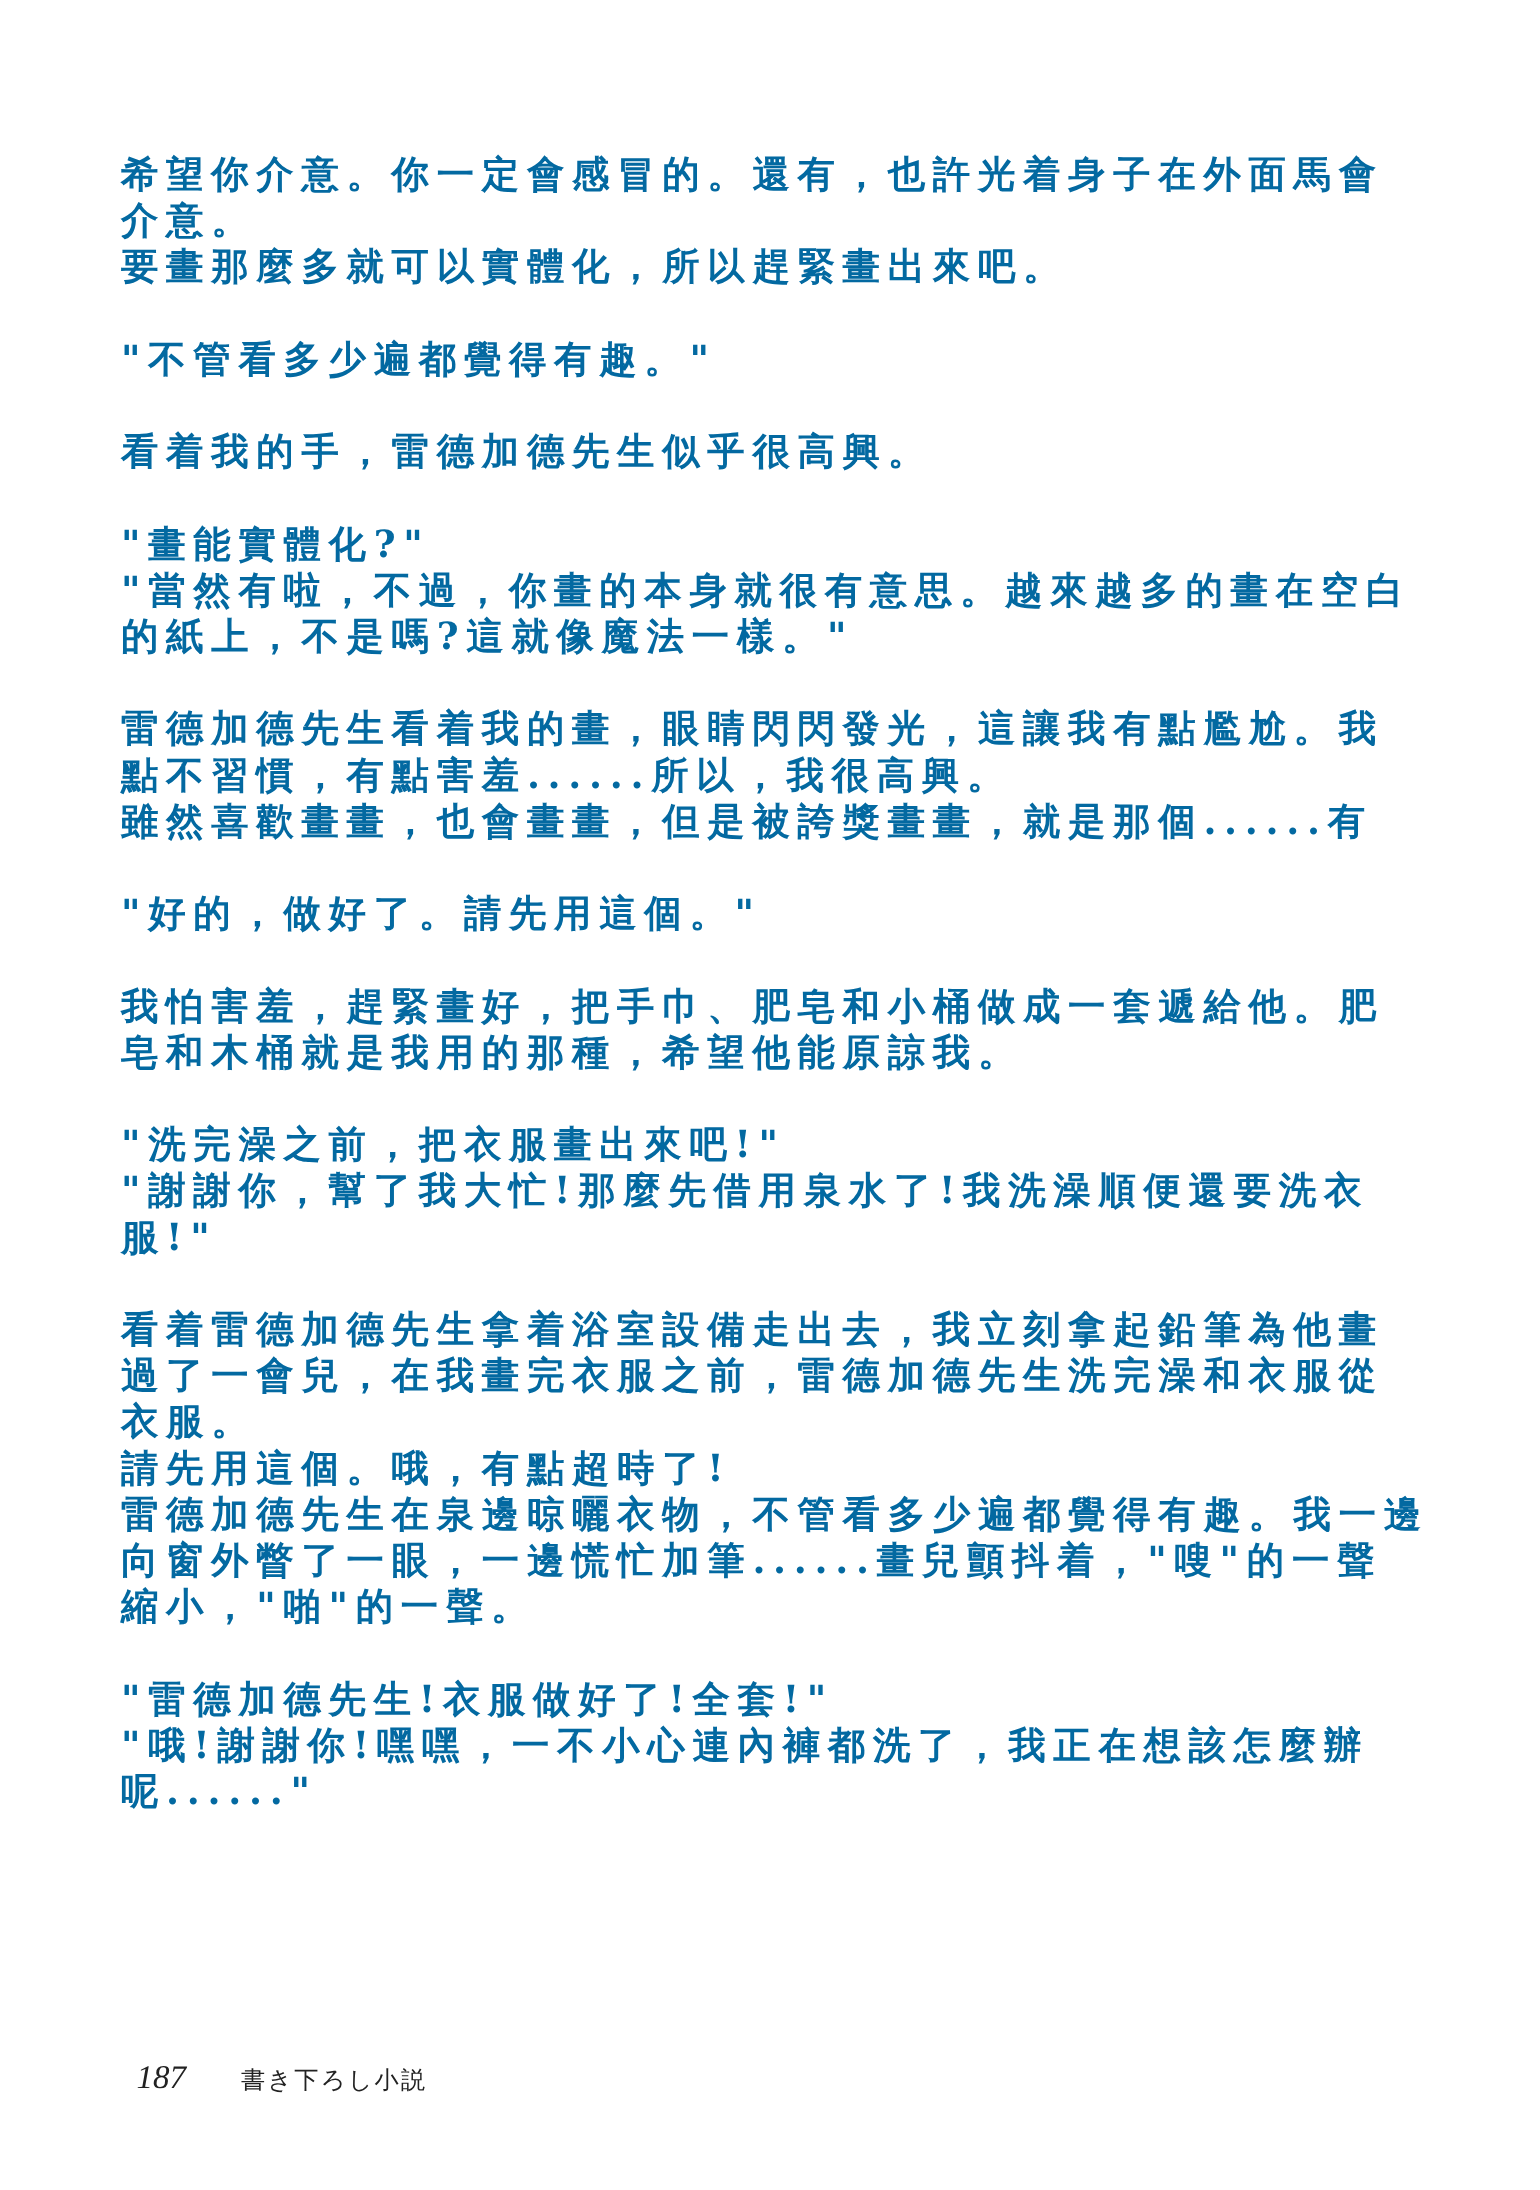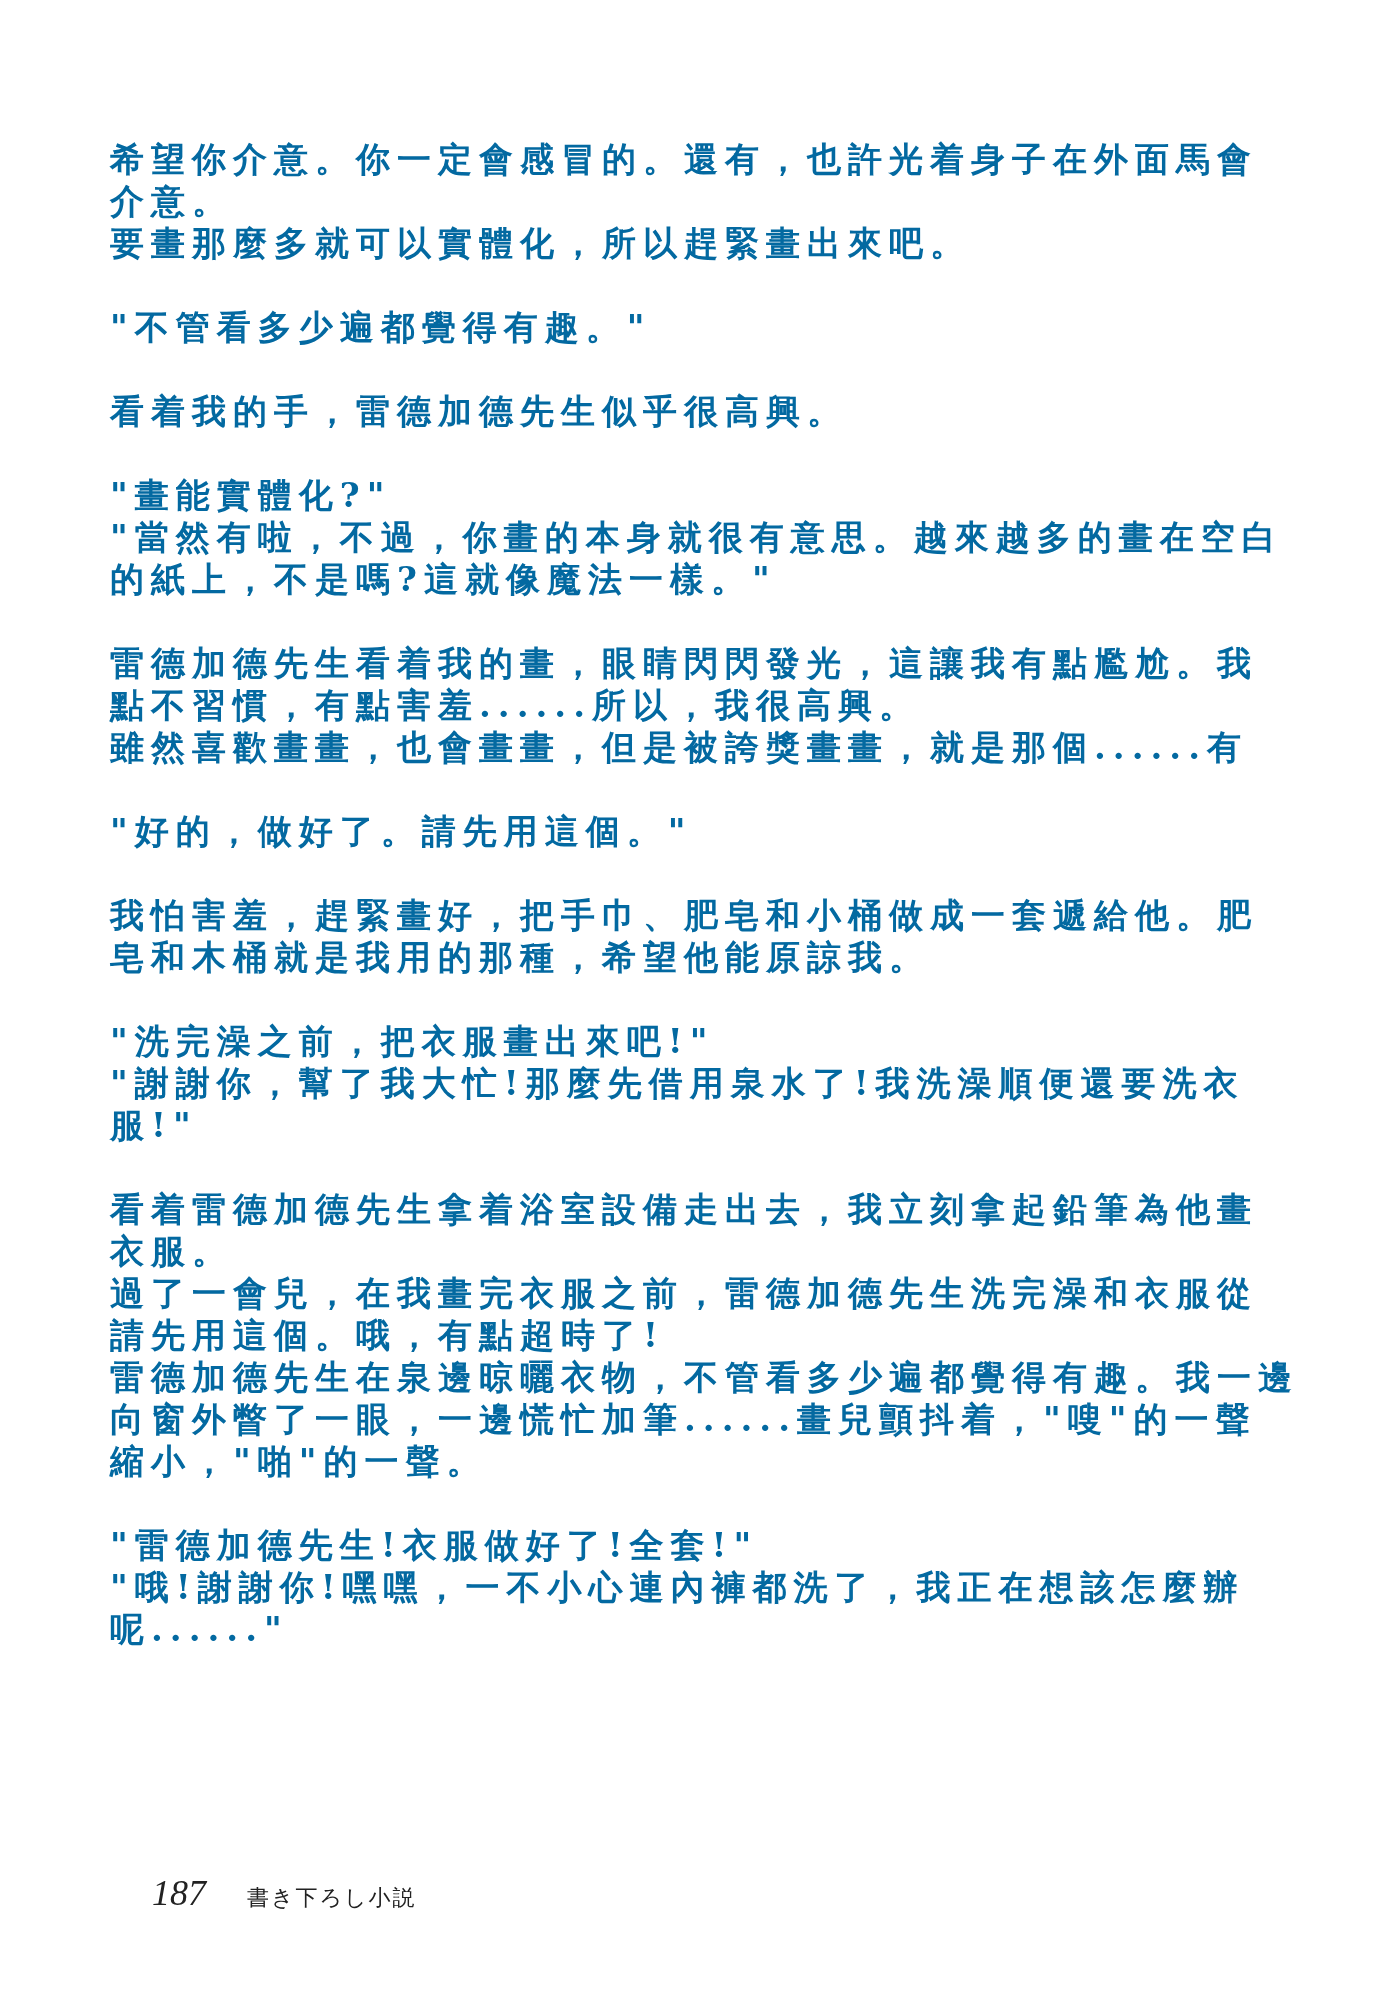--- a/index.html
+++ b/index.html
@@ -12,23 +12,22 @@
     line-height: 42px;
     height: 42px;
     color: #0369a1;
     letter-spacing: 7px;
     white-space: nowrap;
   }
   .blank { height: 42px; }
   .footer { position: absolute; left: 124px; top: 1872px; display: flex; align-items: baseline; }
   .page-num {
     font-family: "Liberation Serif", "DejaVu Serif", serif;
-    font-style: italic; font-size: 36px; color: #222;
+    font-style: italic; font-size: 30px; color: #222;
     width: 95px;
-    margin-left: 28px;
   }
   .running-head {
     font-family: "DejaVu Sans", "Liberation Sans", sans-serif;
     font-size: 22px; color: #222; letter-spacing: 2px; text-align: right;
   }
 </style>
 </head>
 <body>
 
 <div class="page" id="page">
@@ -51,22 +50,22 @@
     <div class="line">"好的，做好了。請先用這個。"</div>
     <div class="line blank"></div>
     <div class="line">我怕害羞，趕緊畫好，把手巾、肥皂和小桶做成一套遞給他。肥</div>
     <div class="line">皂和木桶就是我用的那種，希望他能原諒我。</div>
     <div class="line blank"></div>
     <div class="line">"洗完澡之前，把衣服畫出來吧!"</div>
     <div class="line">"謝謝你，幫了我大忙!那麼先借用泉水了!我洗澡順便還要洗衣</div>
     <div class="line">服!"</div>
     <div class="line blank"></div>
     <div class="line">看着雷德加德先生拿着浴室設備走出去，我立刻拿起鉛筆為他畫</div>
+    <div class="line">過了一會兒，在我畫完衣服之前，雷德加德先生洗完澡和衣服從</div>
     <div class="line">衣服。</div>
-    <div class="line">過了一會兒，在我畫完衣服之前，雷德加德先生洗完澡和衣服從</div>
     <div class="line">請先用這個。哦，有點超時了!</div>
     <div class="line">雷德加德先生在泉邊晾曬衣物，不管看多少遍都覺得有趣。我一邊</div>
     <div class="line">向窗外瞥了一眼，一邊慌忙加筆......畫兒顫抖着，"嗖"的一聲</div>
     <div class="line">縮小，"啪"的一聲。</div>
     <div class="line blank"></div>
     <div class="line">"雷德加德先生!衣服做好了!全套!"</div>
     <div class="line">"哦!謝謝你!嘿嘿，一不小心連內褲都洗了，我正在想該怎麼辦</div>
     <div class="line">呢......"</div>
   </div>
 

